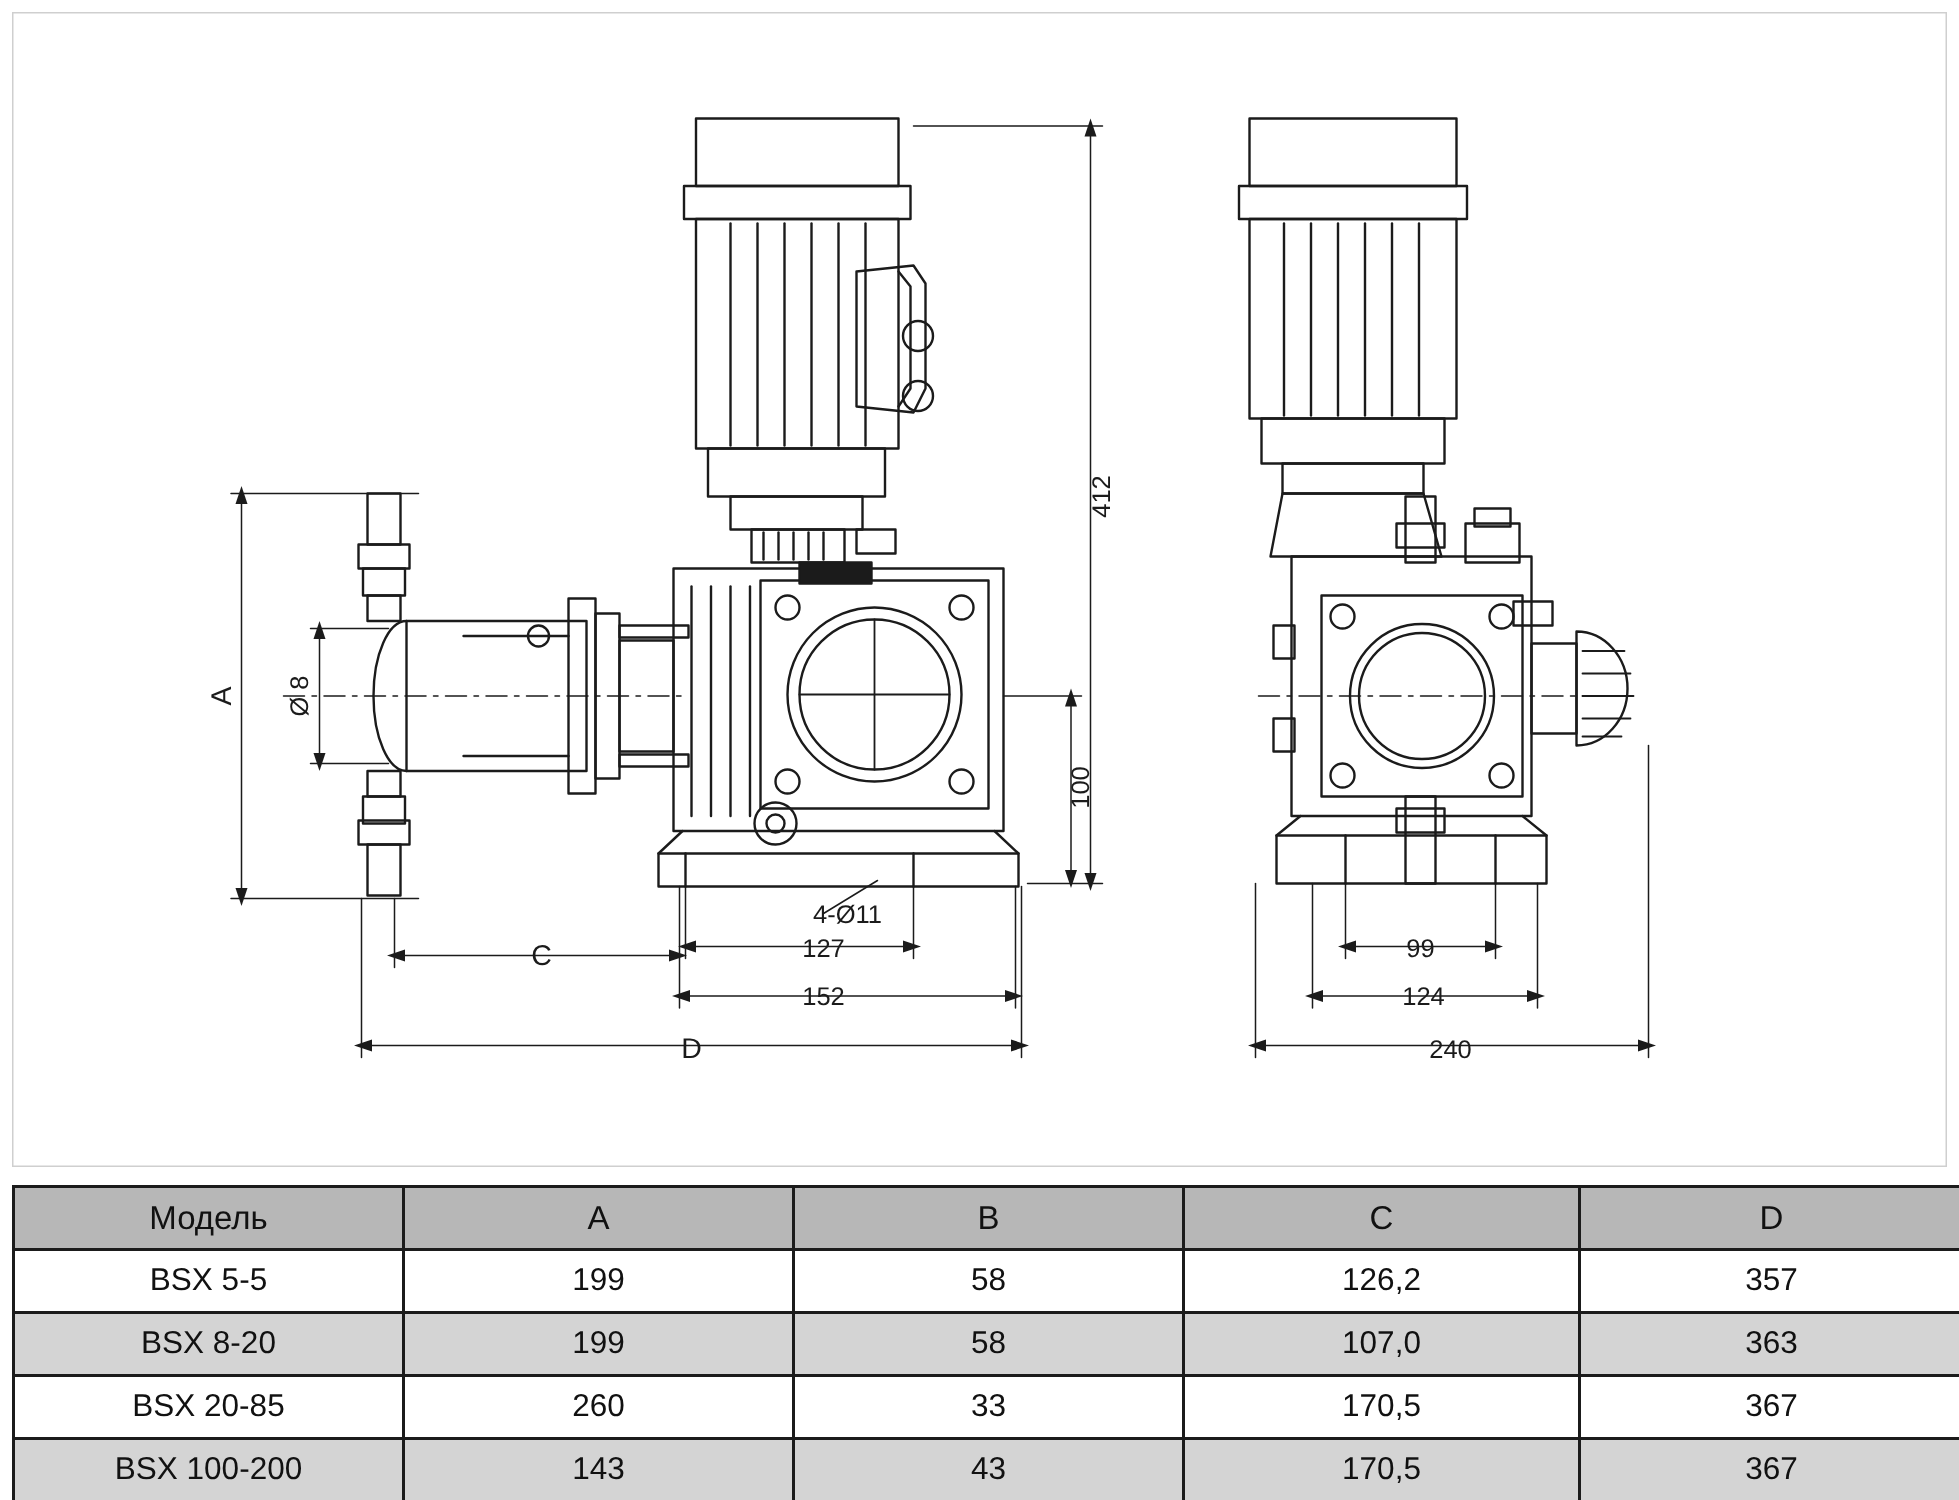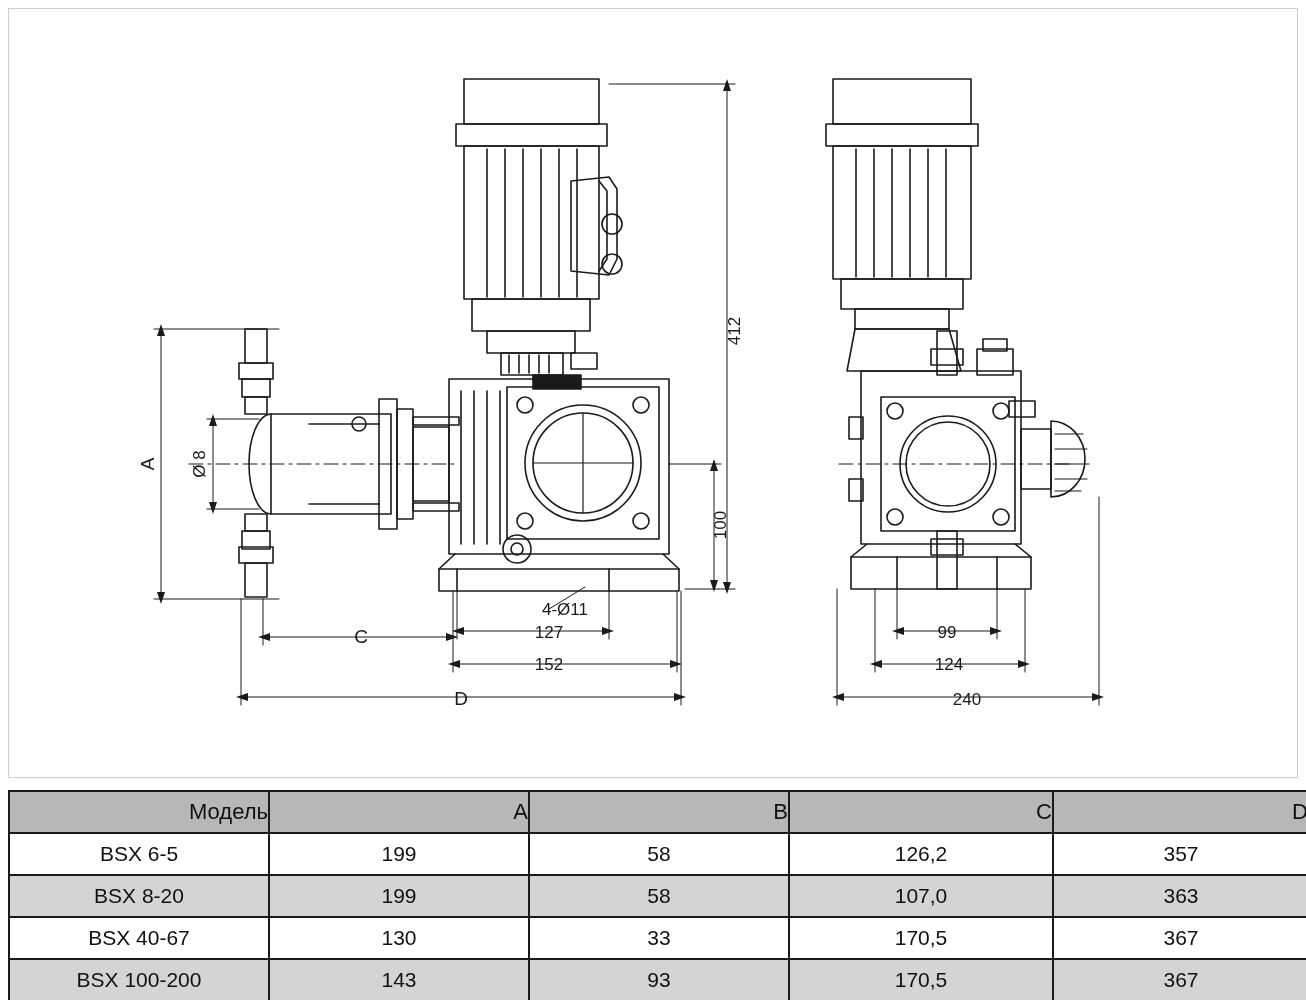--- a/index.html
+++ b/index.html
@@ -29,21 +29,20 @@
     text-align:center;
     font-size:21px;
     color:#111;
     font-weight:normal;
     height:40px;
     padding:0;
   }
   .spec-table thead th{
     background:#b7b7b7;
     font-size:22px;
-    text-align:right;
   }
   .spec-table tbody tr:nth-child(odd) td{background:#ffffff;}
   .spec-table tbody tr:nth-child(even) td{background:#d4d4d4;}
   .col-model{width:258px;}
   .col-a{width:258px;}
   .col-b{width:258px;}
   .col-c{width:262px;}
   .col-d{width:254px;}
 </style>
 </head>
@@ -292,43 +291,43 @@
       <tr>
         <th class="col-model">Модель</th>
         <th class="col-a">A</th>
         <th class="col-b">B</th>
         <th class="col-c">C</th>
         <th class="col-d">D</th>
       </tr>
     </thead>
     <tbody>
       <tr>
-        <td>BSX 6-5</td>
+        <td>BSX 5-5</td>
         <td>199</td>
         <td>58</td>
         <td>126,2</td>
         <td>357</td>
       </tr>
       <tr>
         <td>BSX 8-20</td>
         <td>199</td>
         <td>58</td>
         <td>107,0</td>
         <td>363</td>
       </tr>
       <tr>
-        <td>BSX 40-67</td>
-        <td>130</td>
+        <td>BSX 20-85</td>
+        <td>260</td>
         <td>33</td>
         <td>170,5</td>
         <td>367</td>
       </tr>
       <tr>
         <td>BSX 100-200</td>
         <td>143</td>
-        <td>93</td>
+        <td>43</td>
         <td>170,5</td>
         <td>367</td>
       </tr>
     </tbody>
   </table>
 
 </div>
 
 </body></html>

